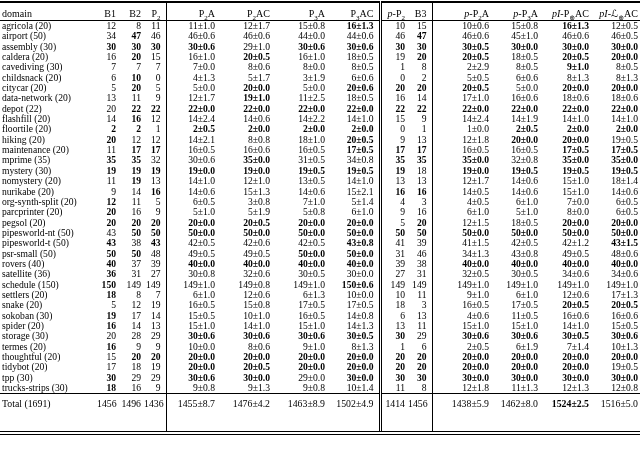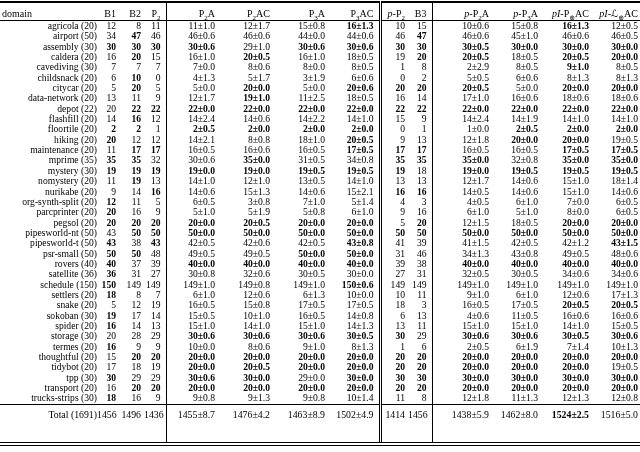--- a/index.html
+++ b/index.html
@@ -5,21 +5,21 @@
   html,body{margin:0;padding:0;background:#fff;}
   body{width:640px;height:452px;overflow:hidden;color:#000;
        font-family:"Liberation Serif","DejaVu Serif","DejaVu Sans",serif;}
   table{border-collapse:collapse;table-layout:fixed;width:640px;margin-top:1px;
         border-top:2px solid #000;border-bottom:4px double #000;}
   th{font-weight:normal;font-size:10px;height:16px;padding:0 3px 1px 0;
      text-align:right;vertical-align:bottom;border-bottom:1px solid #000;white-space:nowrap;}
   th.dom{text-align:left;padding-left:2px;margin-left:22px;}
   td{font-size:9.6px;line-height:10.35px;height:10.35px;padding:0 3px 0 0;
      white-space:nowrap;overflow:hidden;}
-  td.dom{text-align:right;padding:0 0 0 2px;}
+  td.dom{text-align:left;padding:0 0 0 2px;}
   td.num,th.num{text-align:right;}
   td:last-child,th:last-child{padding-right:2px;}
   .vr{border-right:1px solid #000;}
   .vr2{border-right:3px double #000;}
   .gap{padding-right:5px;}
   .b{font-weight:bold;}
   tr.total-row td{border-top:1px solid #000;height:16px;font-size:9.8px;
                   padding-top:2px;padding-bottom:19px;}
   sub{font-size:7px;line-height:0;}
   .it{font-style:italic;}
@@ -617,36 +617,20 @@
         <td class="num">29±0.0</td>
         <td class="num vr2 gap b">30±0.0</td>
         <td class="num b">30</td>
         <td class="num vr gap b">30</td>
         <td class="num b">30±0.0</td>
         <td class="num b">30±0.0</td>
         <td class="num b">30±0.0</td>
         <td class="num b">30±0.0</td>
       </tr>
       <tr>
-        <td class="dom">transport (20)</td>
-        <td class="num">16</td>
-        <td class="num b">20</td>
-        <td class="num vr gap b">20</td>
-        <td class="num b">20±0.0</td>
-        <td class="num b">20±0.0</td>
-        <td class="num b">20±0.0</td>
-        <td class="num vr2 gap b">20±0.0</td>
-        <td class="num b">20</td>
-        <td class="num vr gap b">20</td>
-        <td class="num b">20±0.0</td>
-        <td class="num b">20±0.0</td>
-        <td class="num b">20±0.0</td>
-        <td class="num b">20±0.0</td>
-      </tr>
-      <tr>
         <td class="dom">trucks-strips (30)</td>
         <td class="num b">18</td>
         <td class="num">16</td>
         <td class="num vr gap">9</td>
         <td class="num">9±0.8</td>
         <td class="num">9±1.3</td>
         <td class="num">9±0.8</td>
         <td class="num vr2 gap">10±1.4</td>
         <td class="num">11</td>
         <td class="num vr gap">8</td>

